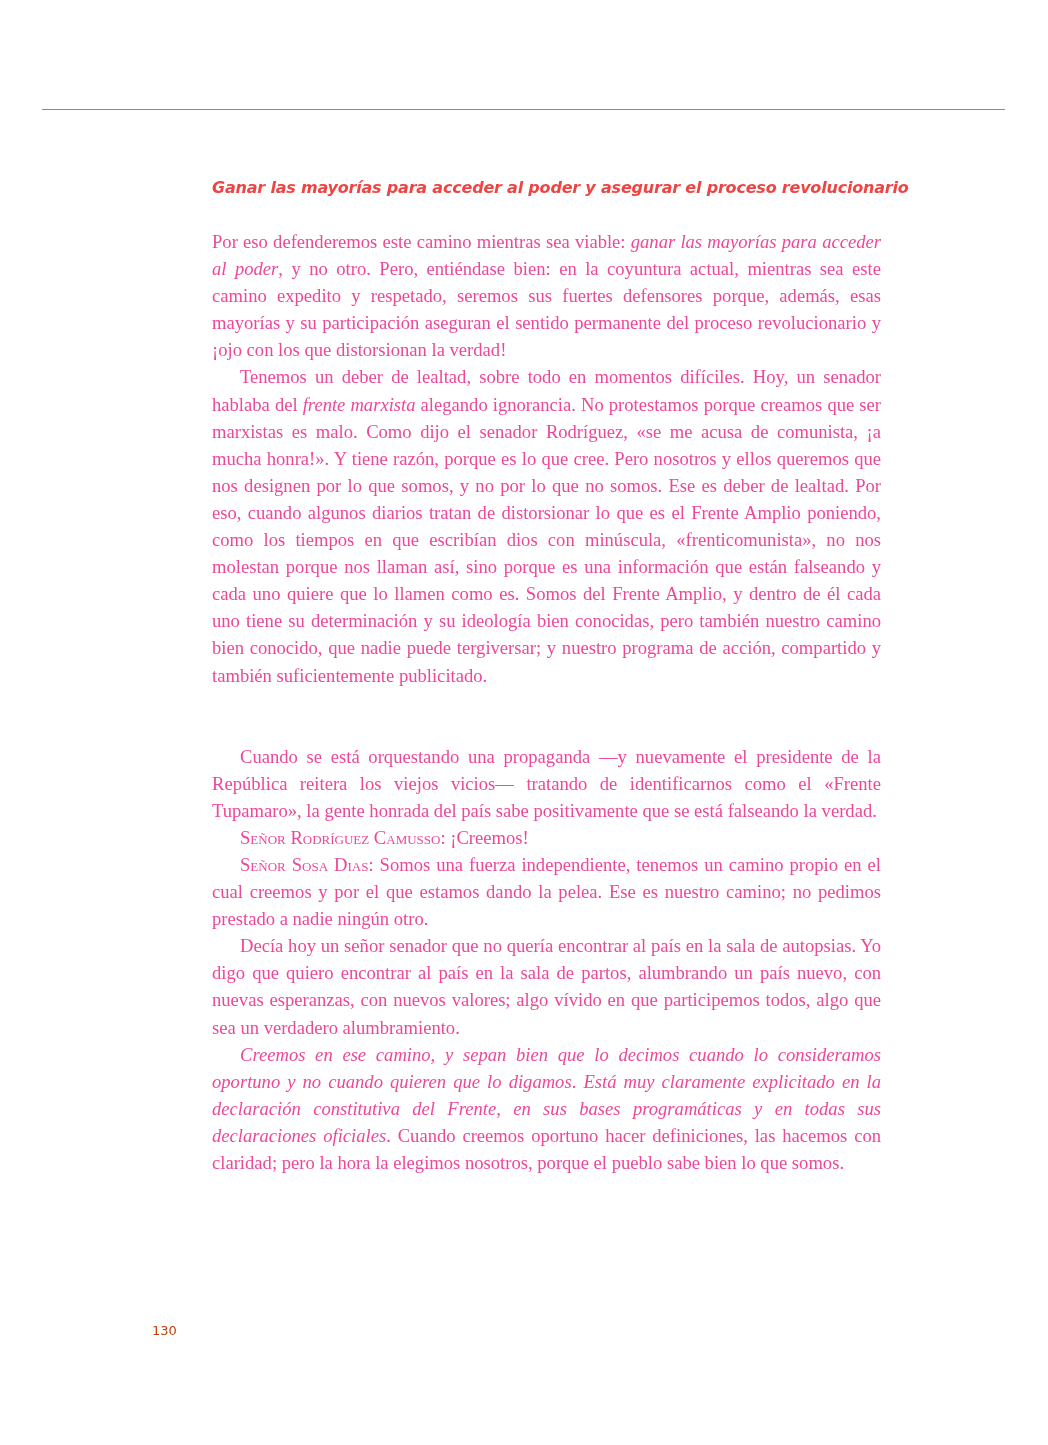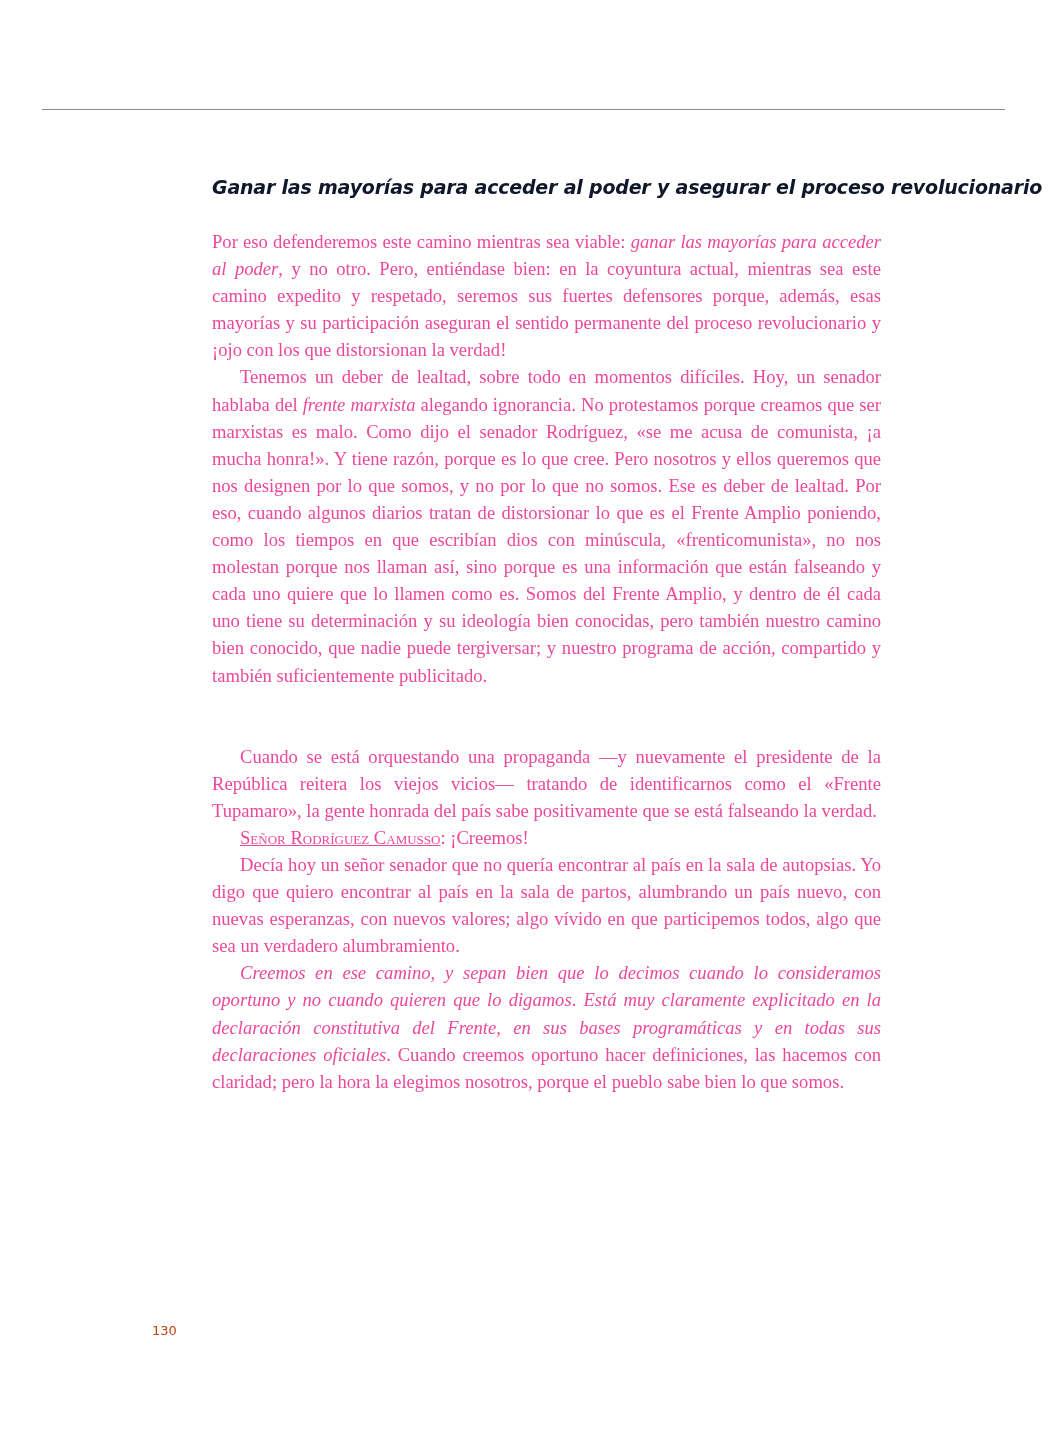--- a/index.html
+++ b/index.html
@@ -1,29 +1,29 @@
 <!DOCTYPE html>
 <html><head>
 <meta charset="utf-8">
 <style>
   html, body { margin: 0; padding: 0; background: #ffffff; }
   body { width: 1048px; height: 1445px; position: relative; overflow: hidden; }
   .page { position: relative; width: 1048px; height: 1445px; background: #ffffff; }
   .rule { position: absolute; left: 42px; top: 109px; width: 963px; height: 0; border-top: 1px solid #8a8a8a; }
   .content { position: absolute; left: 212px; top: 174px; width: 669px; }
   .heading {
-    font-family: "DejaVu Sans", sans-serif; font-style: italic; font-size: 19px;
-    color: #0f172a; line-height: 27px; margin: 0; white-space: nowrap; letter-spacing: -0.2px;
+    font-family: "DejaVu Sans", sans-serif; font-style: italic; font-size: 16px;
+    color: #ef4444; line-height: 27px; margin: 0; white-space: nowrap; letter-spacing: -0.2px;
   }
   .body-text {
     font-family: "Liberation Serif", serif; font-size: 18.6px; line-height: 27.1px;
     color: #ec4899; text-align: justify; margin: 0;
   }
   .body-text.indent { text-indent: 28px; }
-  .sc { font-variant: small-caps; text-decoration: underline; }
+  .sc { font-variant: small-caps; }
   .gap1 { height: 27px; }
   .gap2 { height: 27px; }
   .folio {
     position: absolute; left: 152px; top: 1323px;
     font-family: "DejaVu Sans", sans-serif; font-size: 13px; color: #c2410c;
   }
 </style>
 </head>
 <body>
 
@@ -44,20 +44,23 @@
     <div class="gap2"></div>
 
     <div class="gap1"></div>
     <p class="body-text indent">
       <span>Cuando se está orquestando una propaganda —y nuevamente el presidente de la República reitera los viejos vicios— tratando de identificarnos como el «Frente Tupamaro», la gente honrada del país sabe positivamente que se está falseando la verdad.</span>
     </p>
     <p class="body-text indent">
       <span class="sc">Señor Rodríguez Camusso</span><span>: ¡Creemos!</span>
     </p>
     <p class="body-text indent">
+      <span class="sc">Señor Sosa Dias</span><span>: Somos una fuerza independiente, tenemos un camino propio en el cual creemos y por el que estamos dando la pelea. Ese es nuestro camino; no pedimos prestado a nadie ningún otro.</span>
+    </p>
+    <p class="body-text indent">
       <span>Decía hoy un señor senador que no quería encontrar al país en la sala de autopsias. Yo digo que quiero encontrar al país en la sala de partos, alumbrando un país nuevo, con nuevas esperanzas, con nuevos valores; algo vívido en que participemos todos, algo que sea un verdadero alumbramiento.</span>
     </p>
     <p class="body-text indent">
       <em>Creemos en ese camino, y sepan bien que lo decimos cuando lo consideramos oportuno y no cuando quieren que lo digamos</em><span>. </span><em>Está muy claramente explicitado en la declaración constitutiva del Frente, en sus bases programáticas y en todas sus declaraciones oficiales</em><span>. Cuando creemos oportuno hacer definiciones, las hacemos con claridad; pero la hora la elegimos nosotros, porque el pueblo sabe bien lo que somos.</span>
     </p>
   </div>
 
   <div class="folio">130</div>
 </div>
 

